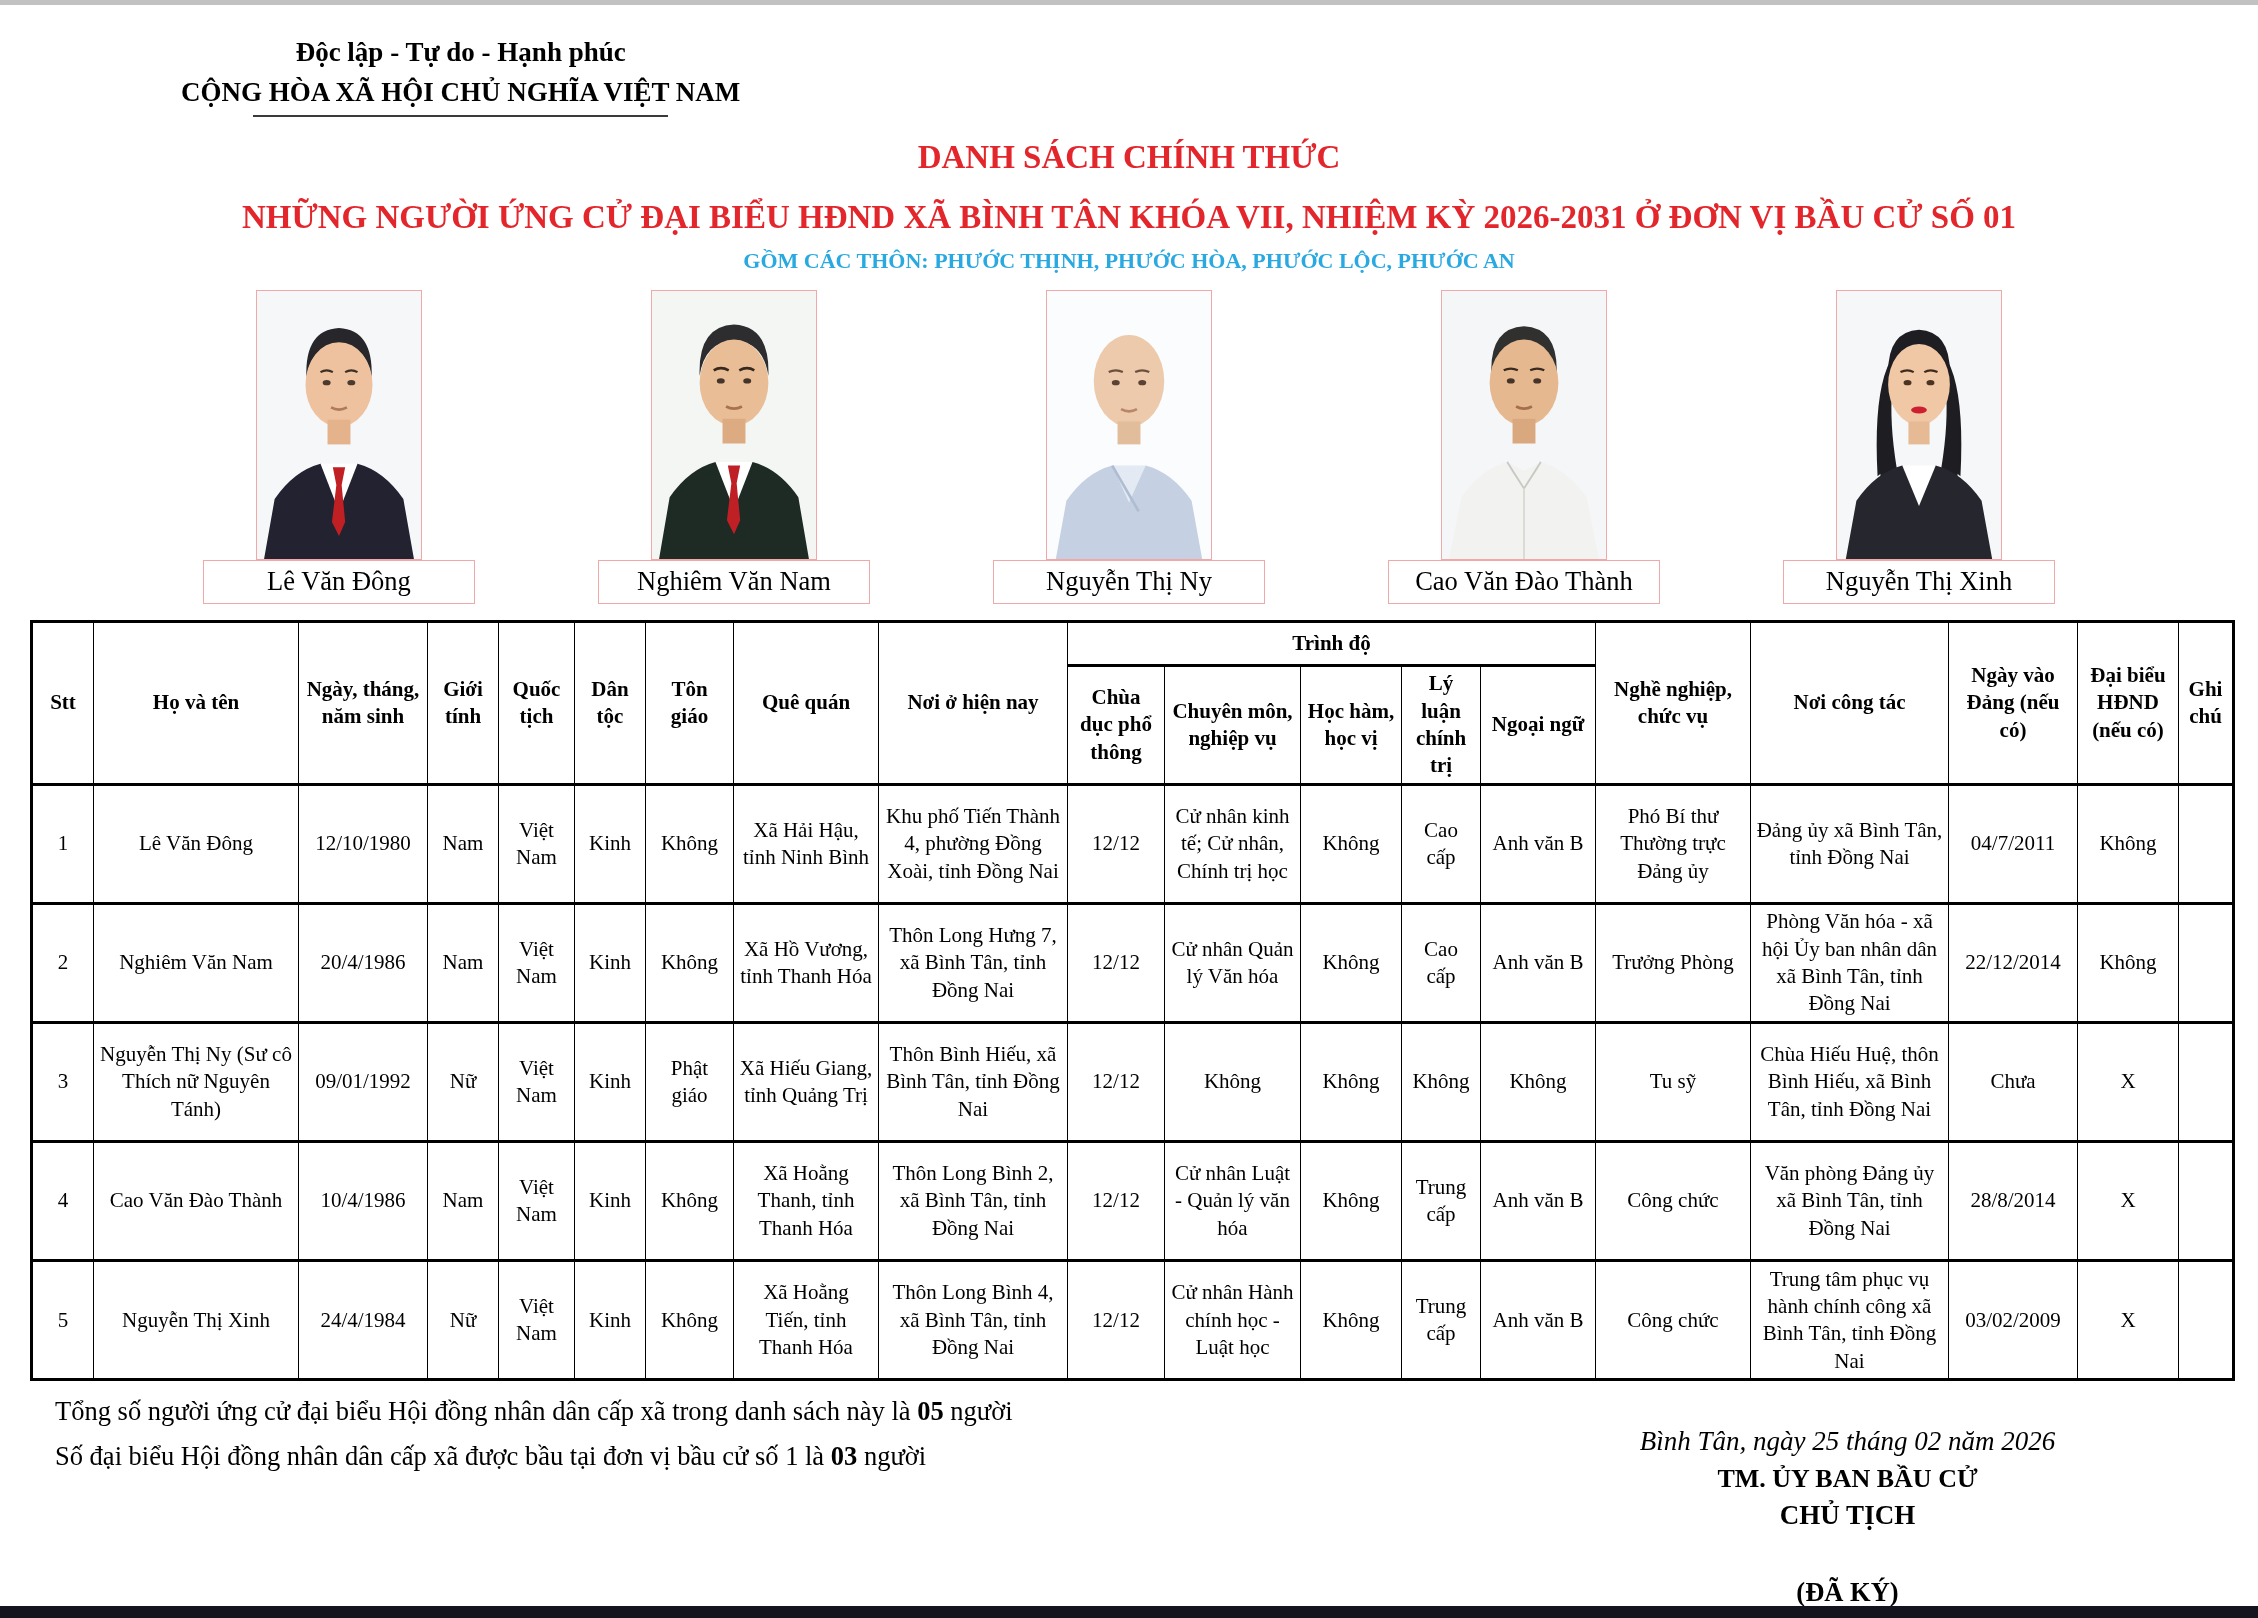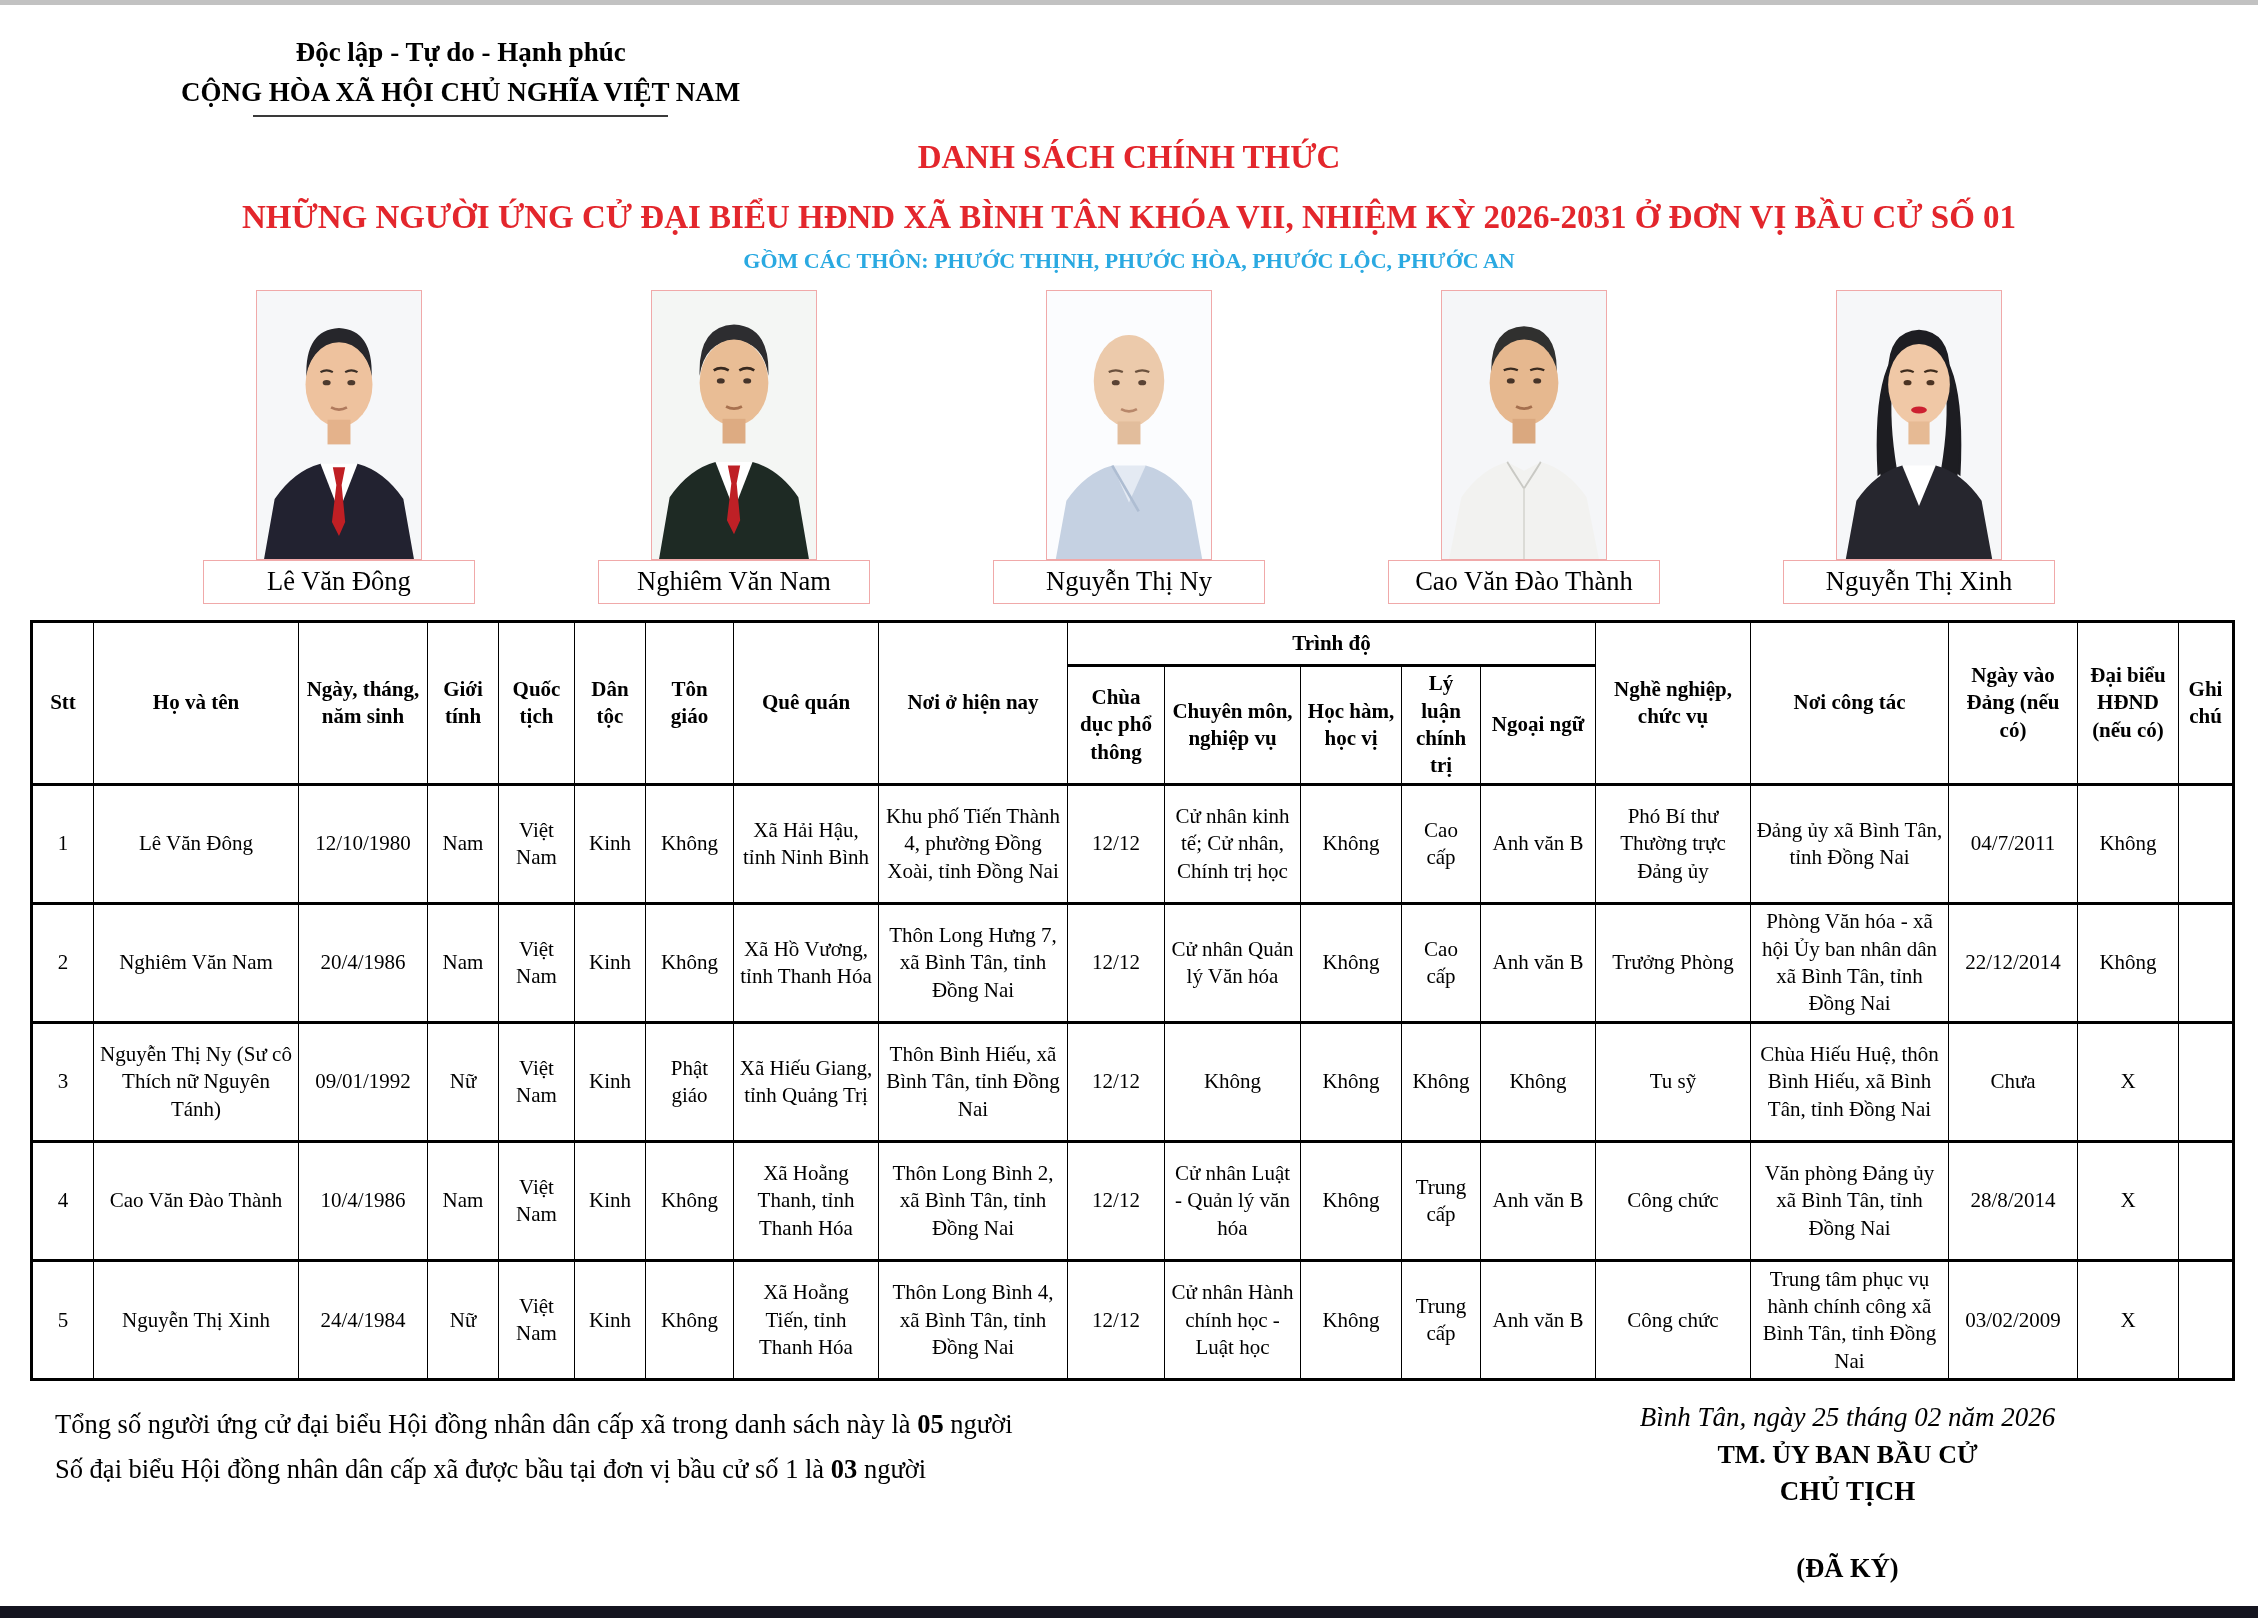--- a/index.html
+++ b/index.html
@@ -39,25 +39,25 @@
     border:1.8px solid #000;border-top-width:3.5px;border-bottom-width:3.5px;
     text-align:center;vertical-align:middle;font-size:21px;line-height:1.3;
     padding:3.5px 5.3px;word-wrap:break-word;
   }
   table.main thead th{font-weight:bold;}
   tr.group-row th{height:34px;}
   tr.sub-row th{height:102px;}
   tbody td{height:109px;}
 
   
-  .footer{display:flex;justify-content:space-between;align-items:flex-start;padding:21px 84px 0 55px;}
+  .footer{display:flex;justify-content:space-between;align-items:flex-start;padding:8px 84px 0 55px;}
   .summary{font-size:26.5px;line-height:1.7;}
   .summary b{font-weight:bold;}
   .sig-block{text-align:center;width:653px;}
-  .sig-date{font-style:italic;font-size:27px;}
+  .sig-date{font-style:italic;font-size:27px;margin-top:37px;}
   .sig-behalf{font-weight:bold;font-size:26px;margin-top:7px;}
   .sig-role{font-weight:bold;font-size:27px;margin-top:5.3px;}
   .sig-signed{font-weight:bold;font-size:26.5px;margin-top:46px;}
 </style>
 </head>
 <body>
 
 <div class="top-strip"></div>
 
 <div class="doc-header">

